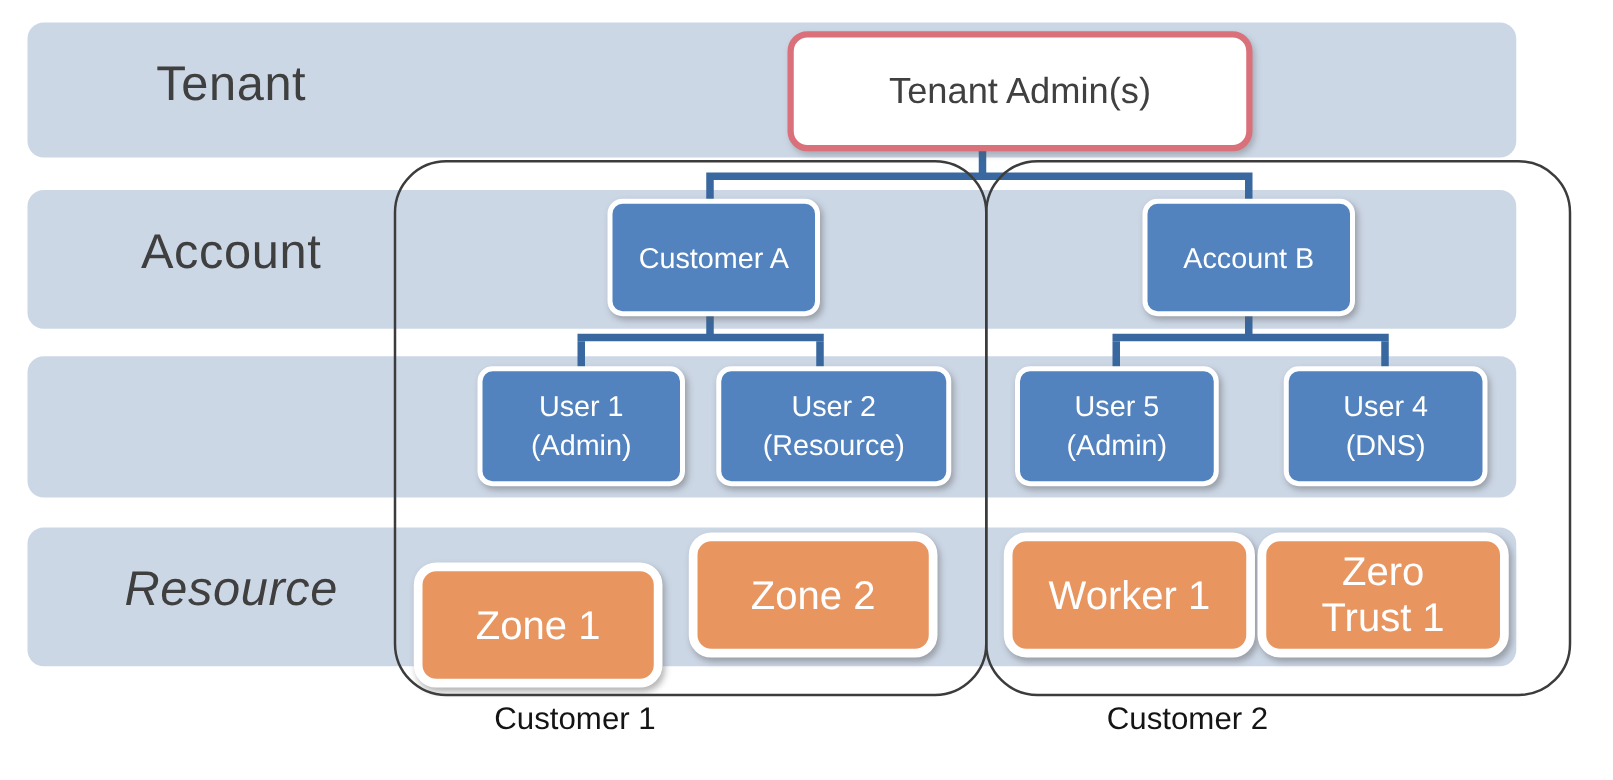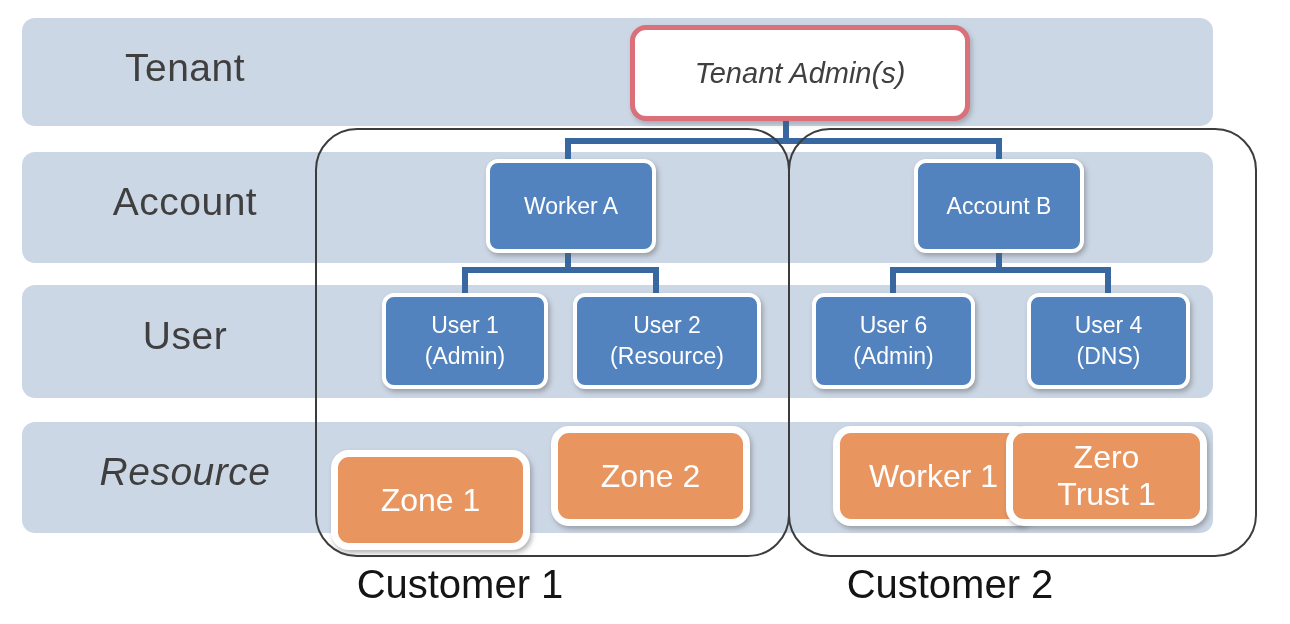--- a/index.html
+++ b/index.html
@@ -34,40 +34,39 @@
   .group-outline{
     position:absolute;top:128px;height:425px;
     border:2px solid #3c3c3c;border-radius:42px;
     background:transparent;z-index:3;
   }
   .group-outline.c1{left:315px;width:471px;}
   .group-outline.c2{left:788px;width:465px;}
 
   .group-caption{
     position:absolute;top:562px;width:240px;
-    text-align:center;color:#141414;font-size:40px;line-height:1.1;
+    text-align:center;color:#141414;font-size:25px;line-height:1.1;
   }
   .group-caption.c1{left:340px;}
   .group-caption.c2{left:830px;}
 
   
   .conn{position:absolute;background:#38689f;z-index:2;}
 
   
   .node{
     position:absolute;box-sizing:border-box;
     display:flex;flex-direction:column;align-items:center;justify-content:center;
     text-align:center;z-index:4;
   }
   .admin-node{
-    left:630px;top:25px;width:340px;height:96px;
+    left:630px;top:25px;width:372px;height:96px;
     background:#ffffff;border:5px solid #d9707a;border-radius:16px;
     color:#404040;font-size:29px;
     box-shadow:2px 3px 5px rgba(90,90,90,.35);
-    font-style:italic;
   }
   .blue-node{
     background:#5283be;border:4px solid #ffffff;border-radius:12px;
     color:#ffffff;box-shadow:2px 3px 5px rgba(90,90,90,.45);
   }
   .account-node{width:170px;height:94px;top:159px;font-size:23px;}
   .account-node.a{left:486px;}
   .account-node.b{left:914px;}
   .user-node{top:293px;height:96px;font-size:23px;line-height:1.35;}
   .user-node.u1{left:382px;width:166px;}
@@ -77,36 +76,35 @@
   .user-node span{display:block;}
   .orange-node{
     top:426px;height:100px;
     background:#e89560;border:7px solid #ffffff;border-radius:18px;
     color:#ffffff;font-size:32px;line-height:1.15;
     box-shadow:2px 3px 5px rgba(90,90,90,.45);
   }
   .orange-node .res-label{display:block;width:145px;text-align:center;}
   .orange-node.z1{left:331px;width:199px;margin-top:24px;}
   .orange-node.z2{left:551px;width:199px;}
-  .orange-node.w1{left:833px;width:201px;}
+  .orange-node.w1{left:803px;width:201px;}
   .orange-node.zt1{left:1006px;width:201px;}
 </style>
 </head>
 <body>
 
 <div id="stage">
 
   <div class="band tenant"></div>
   <div class="band account"></div>
   <div class="band user"></div>
   <div class="band resource"></div>
 
   <div class="row-label tenant">Tenant</div>
   <div class="row-label account">Account</div>
-  <div class="row-label user">User</div>
   <div class="row-label resource">Resource</div>
 
   <div class="conn" style="left:783px;top:118px;width:6px;height:24px;"></div>
   <div class="conn" style="left:565px;top:138px;width:437px;height:6px;"></div>
   <div class="conn" style="left:565px;top:144px;width:6px;height:17px;"></div>
   <div class="conn" style="left:996px;top:144px;width:6px;height:17px;"></div>
 
   <div class="conn" style="left:565px;top:251px;width:6px;height:18px;"></div>
   <div class="conn" style="left:462px;top:267px;width:197px;height:6px;"></div>
   <div class="conn" style="left:462px;top:273px;width:6px;height:21px;"></div>
@@ -118,36 +116,36 @@
   <div class="conn" style="left:1105px;top:273px;width:6px;height:21px;"></div>
 
   <div class="group-outline c1"></div>
   <div class="group-outline c2"></div>
 
   <div class="node admin-node">
     <span>Tenant Admin(s)</span>
   </div>
 
   <div class="node blue-node account-node a">
-    <span>Worker A</span>
+    <span>Customer A</span>
   </div>
   <div class="node blue-node account-node b">
     <span>Account B</span>
   </div>
 
   <div class="node blue-node user-node u1">
     <span>User 1</span>
     <span>(Admin)</span>
   </div>
   <div class="node blue-node user-node u2">
     <span>User 2</span>
     <span>(Resource)</span>
   </div>
   <div class="node blue-node user-node u3">
-    <span>User 6</span>
+    <span>User 5</span>
     <span>(Admin)</span>
   </div>
   <div class="node blue-node user-node u4">
     <span>User 4</span>
     <span>(DNS)</span>
   </div>
 
   <div class="node orange-node z1">
     <span class="res-label">Zone 1</span>
   </div>

